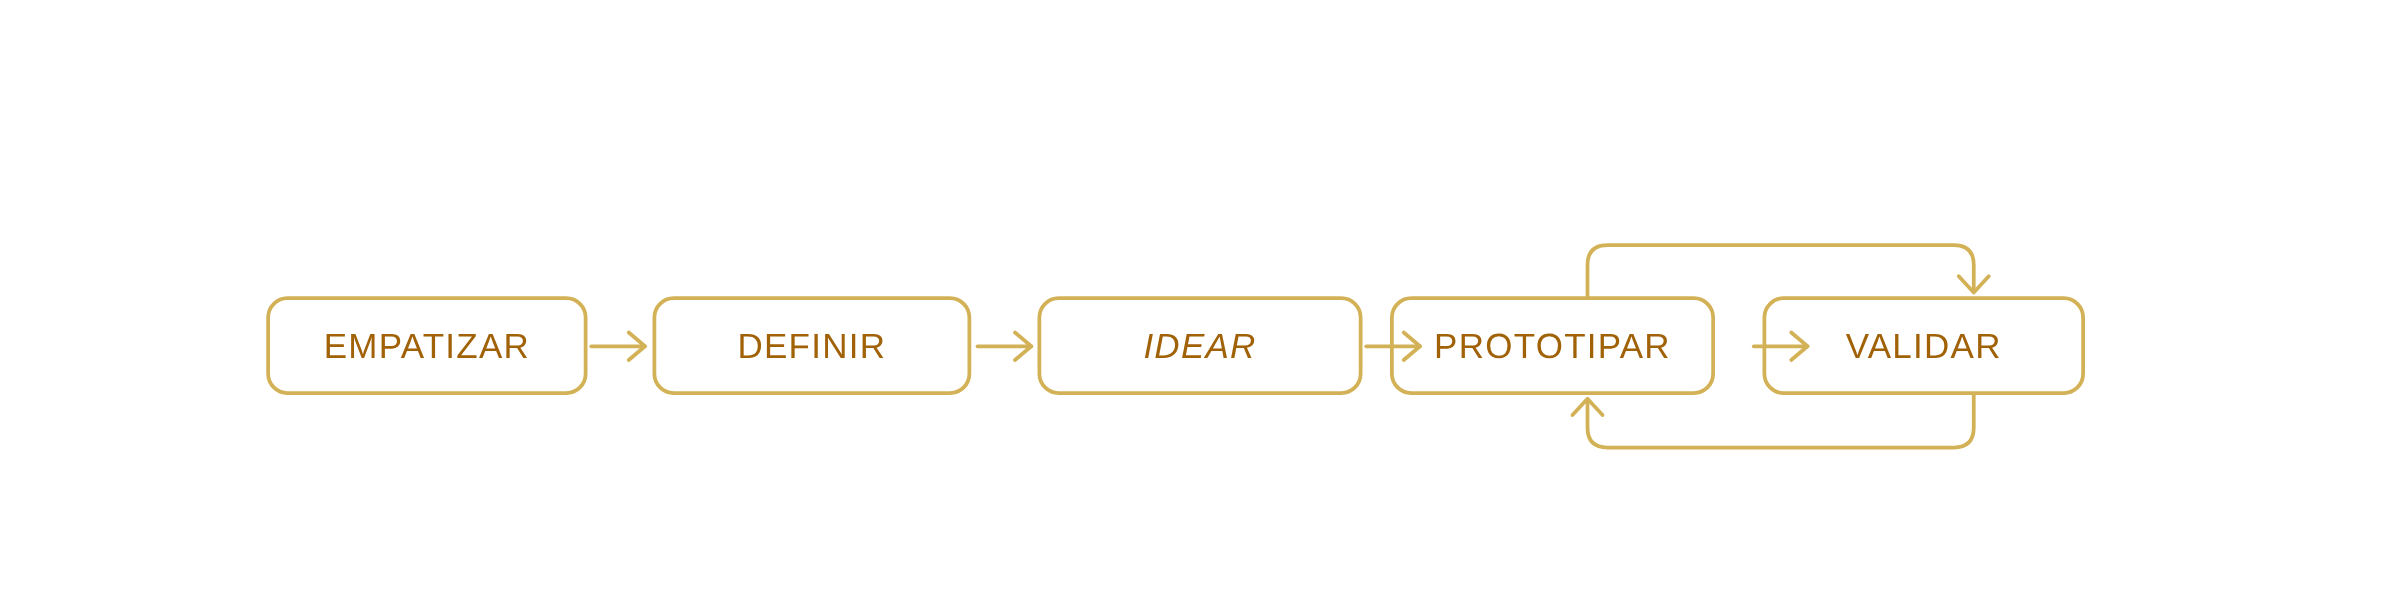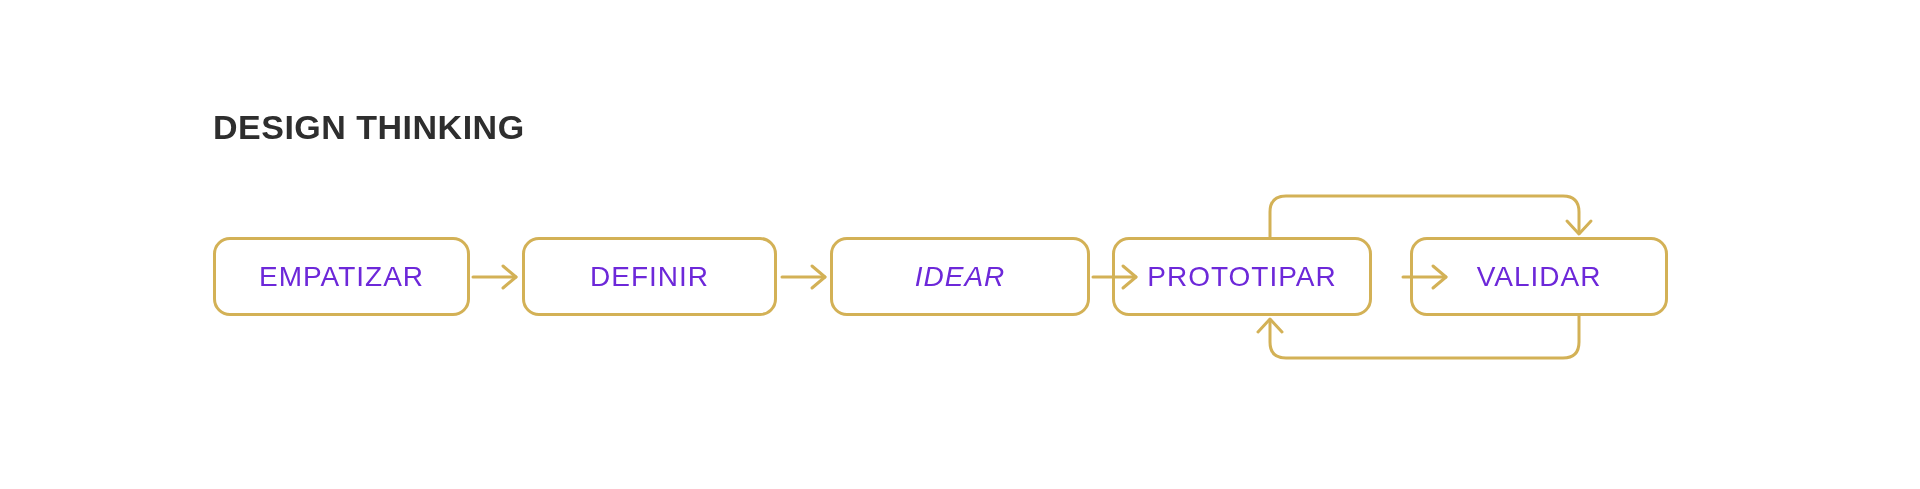--- a/index.html
+++ b/index.html
@@ -36,21 +36,21 @@
     border-radius: 17px;
     background: var(--bg);
     display: flex;
     align-items: center;
     justify-content: center;
   }
   .step-label {
     font-size: 28px;
     font-weight: 400;
     letter-spacing: 1px;
-    color: #6d28d9;
+    color: #a16207;
     white-space: nowrap;
   }
   .box-1 { left: 213px;  width: 257px; }
   .box-2 { left: 522px;  width: 255px; }
   .box-3 { left: 830px;  width: 260px; font-style: italic; }
   .box-4 { left: 1112px; width: 260px; }
   .box-5 { left: 1410px; width: 258px; }
   .arrow-layer {
     position: absolute;
     left: 0; top: 0;
@@ -64,21 +64,20 @@
     fill: none;
     stroke-linecap: round;
     stroke-linejoin: round;
   }
 </style>
 </head>
 <body>
 
 <div class="canvas">
 
-  <div class="title">DESIGN THINKING</div>
 
   <div class="step-box box-1">
     <span class="step-label">EMPATIZAR</span>
   </div>
   <div class="step-box box-2">
     <span class="step-label">DEFINIR</span>
   </div>
   <div class="step-box box-3">
     <span class="step-label">IDEAR</span>
   </div>

